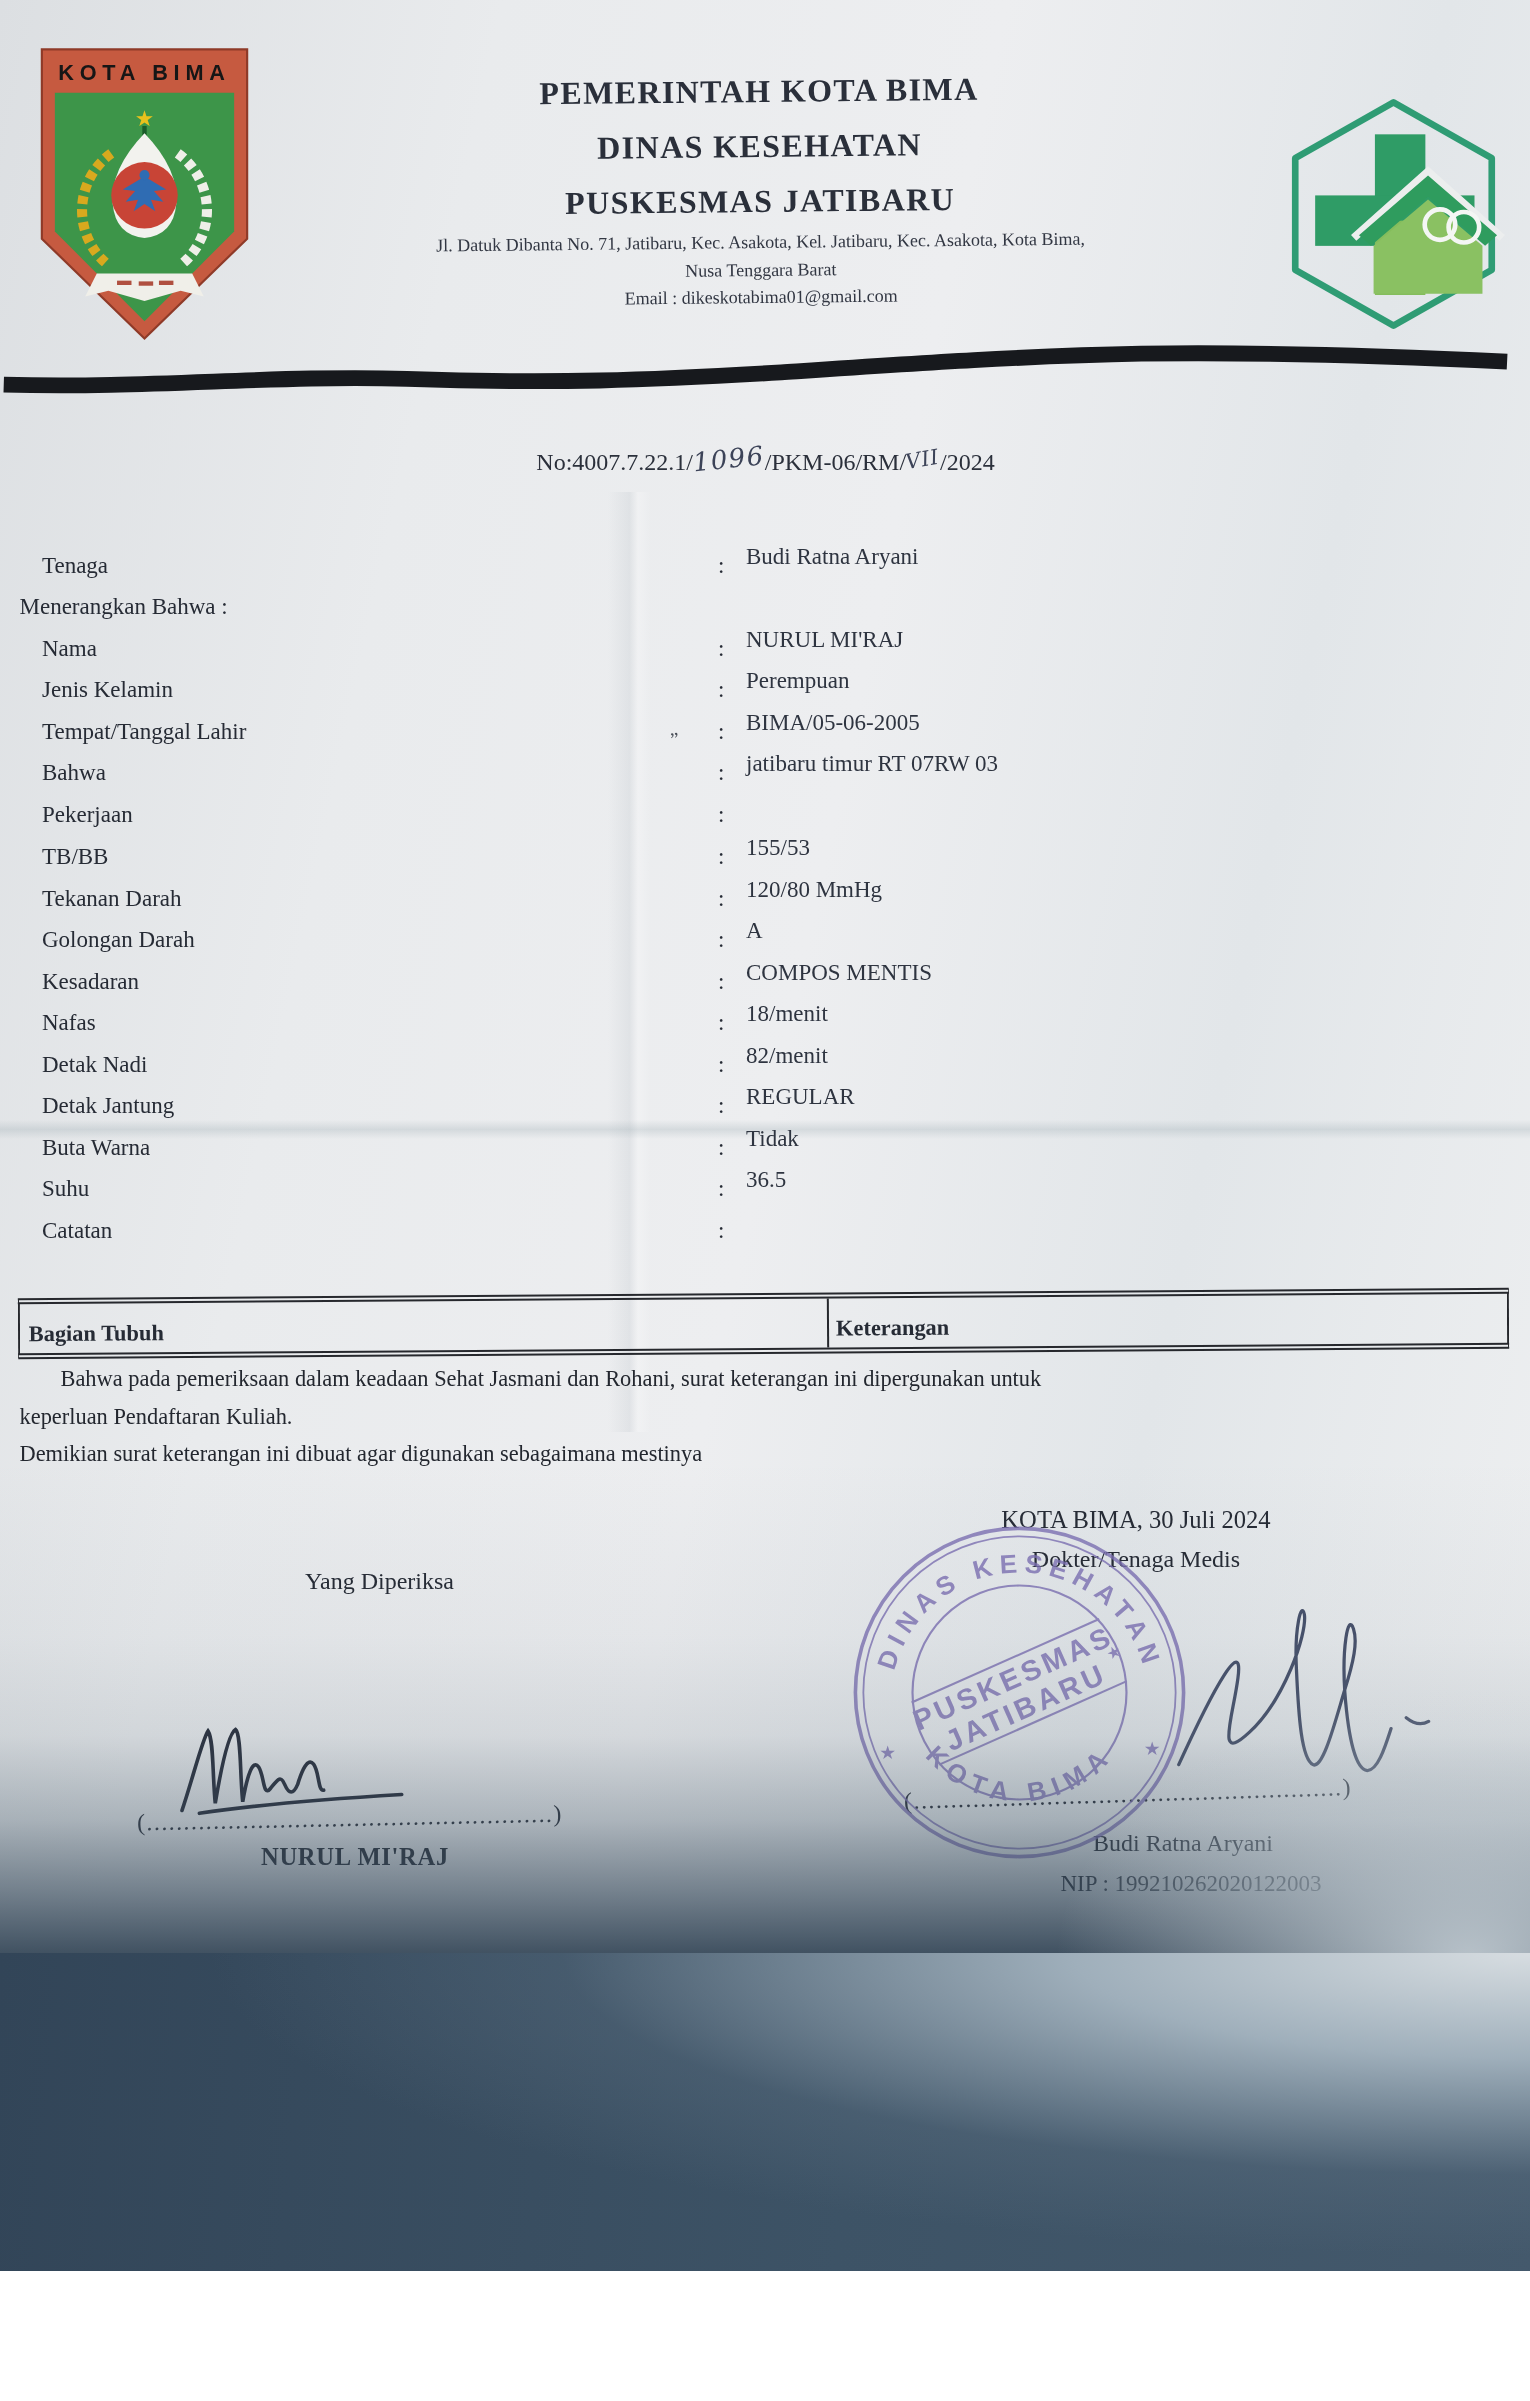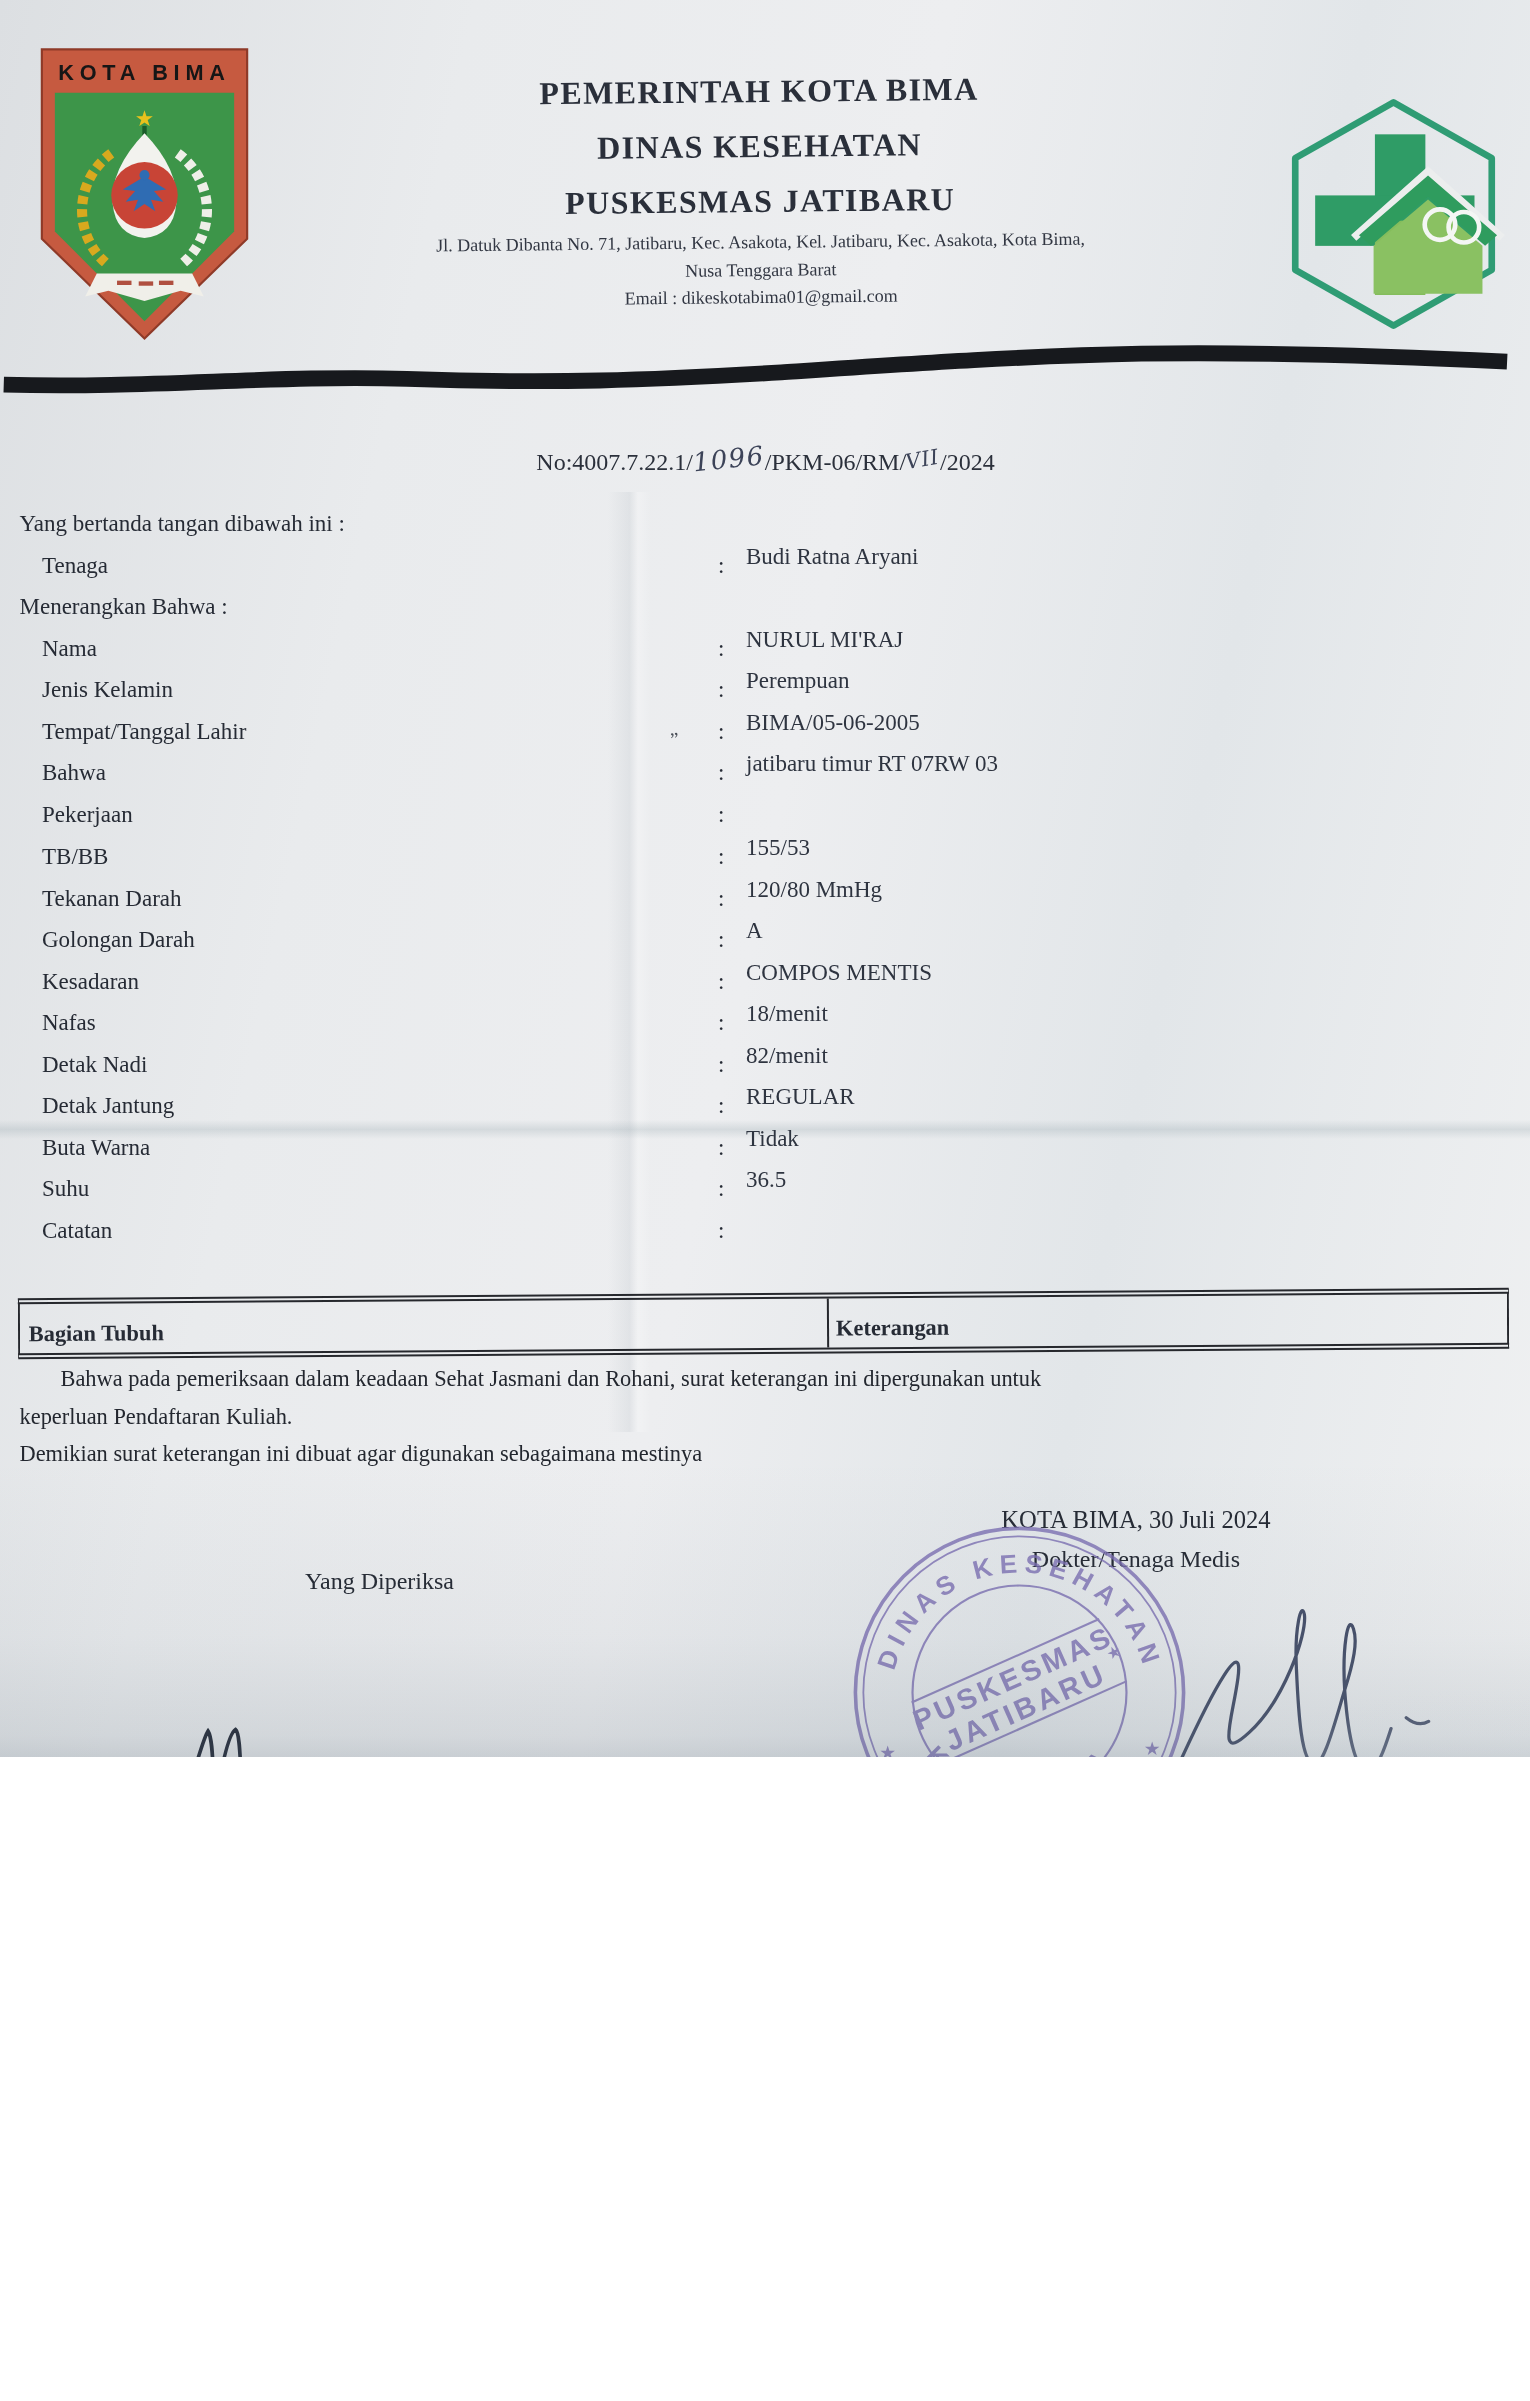--- a/index.html
+++ b/index.html
@@ -1,17 +1,17 @@
 <!DOCTYPE html>
 <html style="font-size:11.6px"><head>
 <meta charset="utf-8">
 <style>
   html,body{margin:0;padding:0;}
   body{font-family:"Liberation Serif","DejaVu Serif",serif;color:#262b35;}
-  #page{position:relative;width:1531px;height:1757px;overflow:hidden;
+  #page{position:relative;width:1531px;height:2271px;overflow:hidden;
     background:linear-gradient(102deg,#dcdfe2 0%,#e9ebed 25%,#edeef0 50%,#e2e6e9 72%,#f0f1f2 100%);}
   .abs{position:absolute;}
   
   #head-center{left:239px;top:64px;width:1042px;text-align:center;transform:rotate(-0.6deg);}
   .hline{font-size:32px;font-weight:600;letter-spacing:1.4px;line-height:55px;color:#2a2f3a;}
   .addr{font-size:18px;line-height:27.5px;color:#323743;}
   
   #title{left:0;top:399px;width:1531px;text-align:center;font-size:29px;font-weight:700;letter-spacing:0.7px;}
   #title span{display:inline-block;border-bottom:2.2px solid #2b303b;padding-bottom:3.6px;}
   #no-line{left:0;top:446px;width:1531px;text-align:center;font-size:24px;color:#2b303b;}
@@ -113,23 +113,20 @@
   <div class="abs" style="left:0;top:340px;">
     <svg width="1531" height="72" viewBox="0 0 2116 100">
       <path d="M0,62 C200,68 380,48 560,54 C760,61 900,56 1080,45 C1260,33 1420,22 1580,19 C1720,17 1900,21 2088,30" fill="none" stroke="#17191d" stroke-width="22"></path>
     </svg>
   </div>
 
   <div class="abs" id="no-line"><span>No:4007.7.22.1/</span><span class="hw hw1">1096</span><span>/PKM-06/RM/</span><span class="hw hw2">VII</span><span>/2024</span></div>
 
   <div class="abs" id="stray">„</div>
 
-  <div class="frow sec" style="top:505px">
-      <span class="lbl">Yang bertanda tangan dibawah ini :</span>
-    </div>
   <div class="frow" style="top:547px">
       <span class="lbl">Tenaga</span>
       <span class="colon">:</span>
       <span class="val">Budi Ratna Aryani</span>
     </div>
   <div class="frow sec" style="top:588px">
       <span class="lbl">Menerangkan Bahwa :</span>
     </div>
   <div class="frow" style="top:630px">
       <span class="lbl">Nama</span>

